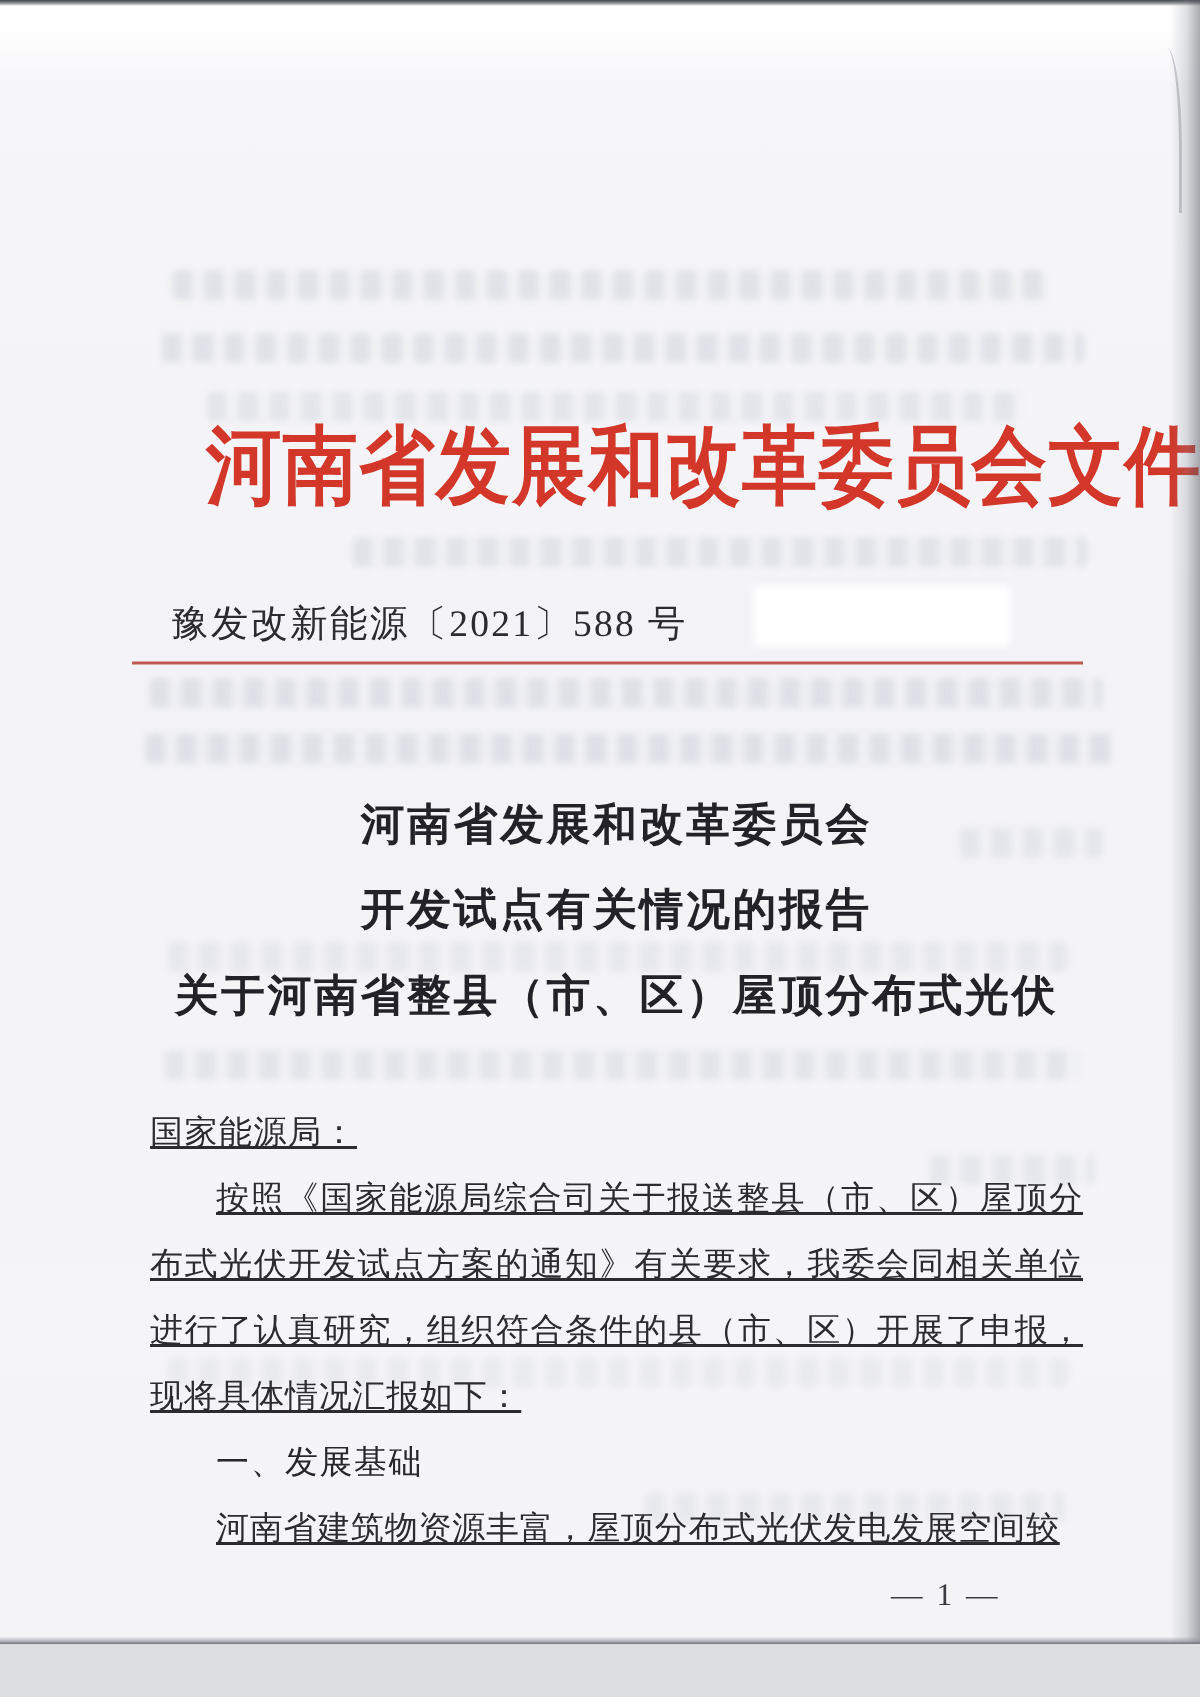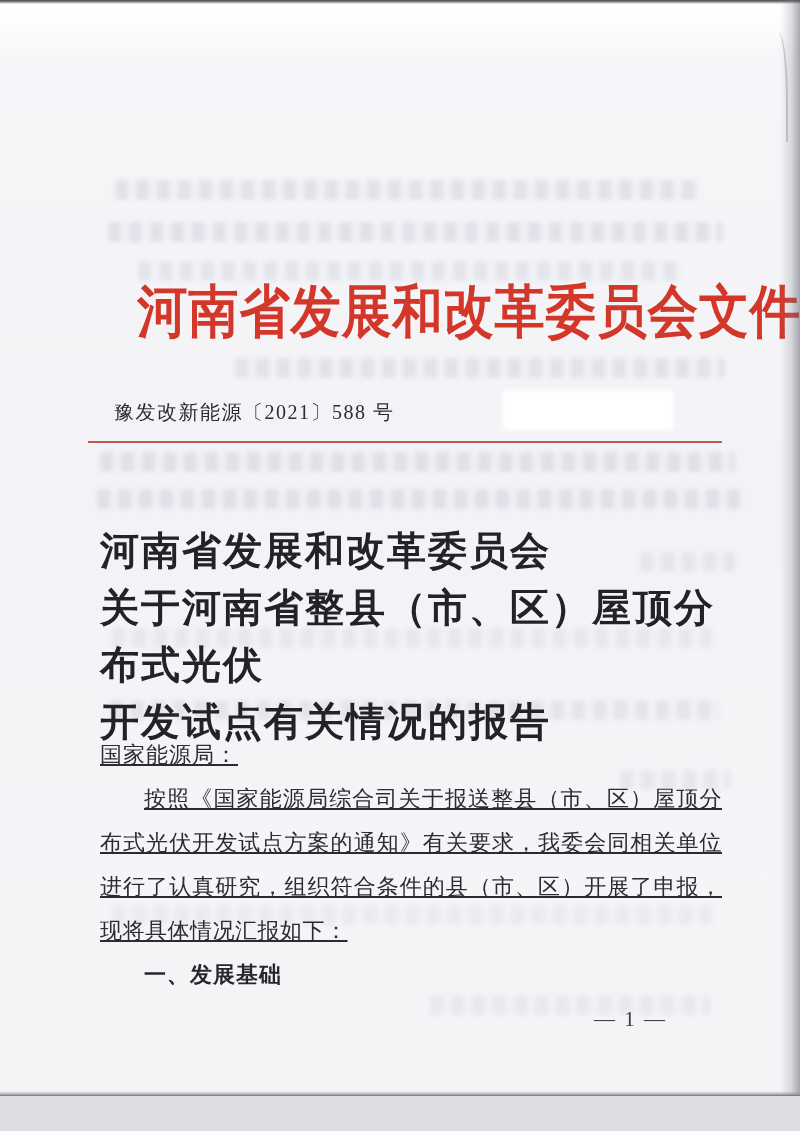--- a/index.html
+++ b/index.html
@@ -57,46 +57,47 @@
   .banner {
     position: absolute; top: 272px; left: 0; width: 622px;
     height: 80px; line-height: 80px;
     text-align: center; white-space: nowrap;
     font-size: 57px; font-weight: 700; color: #d2372a;
     transform: scaleX(0.88); transform-origin: 50% 50%;
     letter-spacing: 1px;
   }
   .docnum {
     position: absolute; top: 399px; left: 14px;
-    font-size: 20px; letter-spacing: 1.5px; color: #2b2b30;
+    font-size: 25px; letter-spacing: 1.5px; color: #2b2b30;
   }
   .redaction {
     position: absolute; top: 393px; left: 405px; width: 166px; height: 35px;
     background: #ffffff; border-radius: 2px;
     box-shadow: 0 0 5px 3px rgba(255,255,255,0.9);
   }
   .red-rule {
     position: absolute; top: 441px; left: -12px; width: 634px; height: 2px;
     background: #bf5a52;
   }
   .title {
     position: absolute; top: 522px; left: 0; width: 622px;
-    font-size: 39px; font-weight: 700; line-height: 57px;
+    text-align: center;
+    font-size: 29px; font-weight: 700; line-height: 57px;
     letter-spacing: 2px; color: #222228;
   }
   .body-block {
     position: absolute; top: 733px; left: 0; width: 622px;
     font-size: 22px; line-height: 44px; color: #2b2b30;
   }
   .salutation { letter-spacing: 1px; text-decoration: underline; }
   .para {
     margin: 0; text-align: justify; text-indent: 2em; letter-spacing: 0.5px; text-decoration: underline;
   }
   .section-heading {
-    margin: 0; text-indent: 2em; font-weight: 700; letter-spacing: 1px;
+    margin: 0; text-indent: 2em; font-weight: 400; letter-spacing: 1px;
     font-family: "Liberation Sans", "DejaVu Sans", sans-serif;
     color: #26262b;
   }
   .page-number {
     text-align: right; padding-right: 55px;
     font-size: 21px; letter-spacing: 2px; color: #3a3a40;
   }
 </style>
 </head>
 <body>
@@ -127,25 +128,26 @@
     <div class="banner">河南省发展和改革委员会文件</div>
 
     <div class="docnum">豫发改新能源〔2021〕588 号</div>
 
     <div class="redaction"></div>
 
     <div class="red-rule"></div>
 
     <div class="title">
       <div>河南省发展和改革委员会</div>
+      <div>开发试点有关情况的报告</div>
       <div>关于河南省整县（市、区）屋顶分布式光伏</div>
-      <div>开发试点有关情况的报告</div>
     </div>
 
     <div class="body-block">
       <div class="salutation">国家能源局：</div>
       <p class="para">按照《国家能源局综合司关于报送整县（市、区）屋顶分布式光伏开发试点方案的通知》有关要求，我委会同相关单位进行了认真研究，组织符合条件的县（市、区）开展了申报，现将具体情况汇报如下：</p>
       <p class="section-heading">一、发展基础</p>
+      <p class="para">河南省建筑物资源丰富，屋顶分布式光伏发电发展空间较</p>
       <div class="page-number">— 1 —</div>
     </div>
 
   </div>
 </div>
 
 </body></html>

